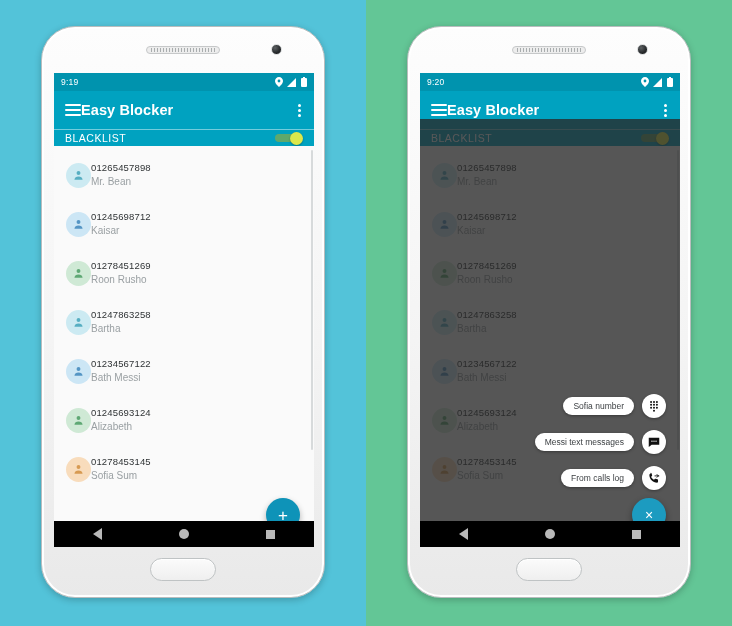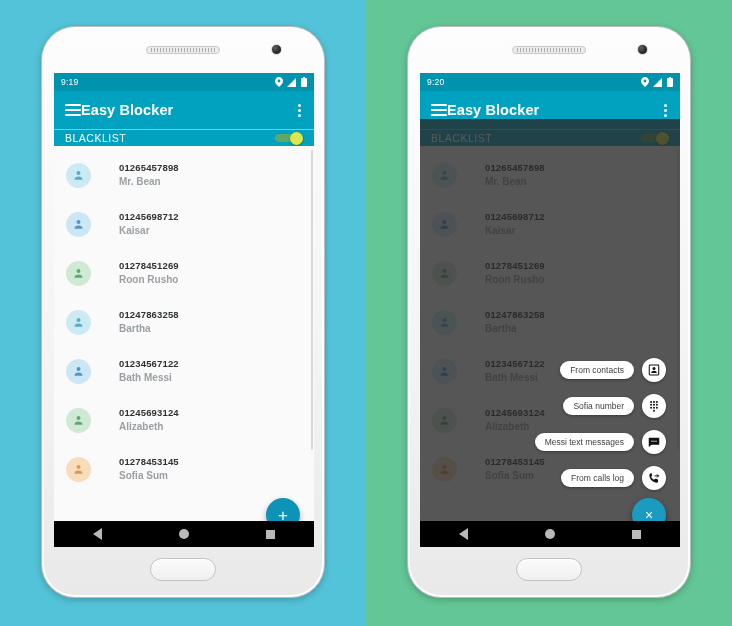--- a/index.html
+++ b/index.html
@@ -96,21 +96,21 @@
     box-shadow: 0 1px 2px rgba(0,0,0,.3);
   }
 
   .list { position: relative; height: 364px; background: #fafafa; padding-top: 5px; }
   .row { display: flex; align-items: center; height: 49px; padding: 0 0 0 12px; }
   .avatar {
     width: 25px; height: 25px; border-radius: 50%;
     display: flex; align-items: center; justify-content: center; flex: none;
   }
   .avatar svg { display: block; }
-  .row-text { margin-left: 28px; line-height: 1.25; font-weight: bold; }
+  .row-text { margin-left: 0; line-height: 1.25; }
   .row-number { font-size: 9.5px; color: #2f3335; letter-spacing: .15px; }
   .row-name { font-size: 10px; color: #9aa0a3; margin-top: 2px; }
 
   .scrollbar {
     position: absolute; right: 1px; top: 4px; width: 2px; height: 300px;
     background: #d7dadb; border-radius: 2px;
   }
 
   .fab {
     position: absolute; right: 14px; bottom: 15px;
@@ -452,31 +452,20 @@
               <div class="row-text">
                 <div class="row-number">01278453145</div>
                 <div class="row-name">Sofia Sum</div>
               </div>
             </div>
           </div>
 
         <div class="dim"></div>
 
         <div class="speeddial">
-            <div class="sd-item">
-              <div class="sd-pill">From contacts</div>
-              <div class="sd-icon">
-                <svg width="14" height="14" viewBox="0 0 24 24">
-                  <rect x="3" y="2.5" width="18" height="19" rx="2.5" fill="#111"></rect>
-                  <rect x="4.8" y="4.3" width="14.4" height="15.4" rx="1.4" fill="#fff"></rect>
-                  <circle cx="12" cy="9.6" r="2.6" fill="#111"></circle>
-                  <path d="M7.2 17.2c0-2.7 2.2-4 4.8-4s4.8 1.3 4.8 4z" fill="#111"></path>
-                </svg>
-              </div>
-            </div>
             <div class="sd-item">
               <div class="sd-pill">Sofia number</div>
               <div class="sd-icon">
                 <svg width="14" height="14" viewBox="0 0 24 24">
                   <g fill="#111">
                     <circle cx="7" cy="5" r="1.7"></circle>
                     <circle cx="12" cy="5" r="1.7"></circle>
                     <circle cx="17" cy="5" r="1.7"></circle>
                     <circle cx="7" cy="10" r="1.7"></circle>
                     <circle cx="12" cy="10" r="1.7"></circle>

